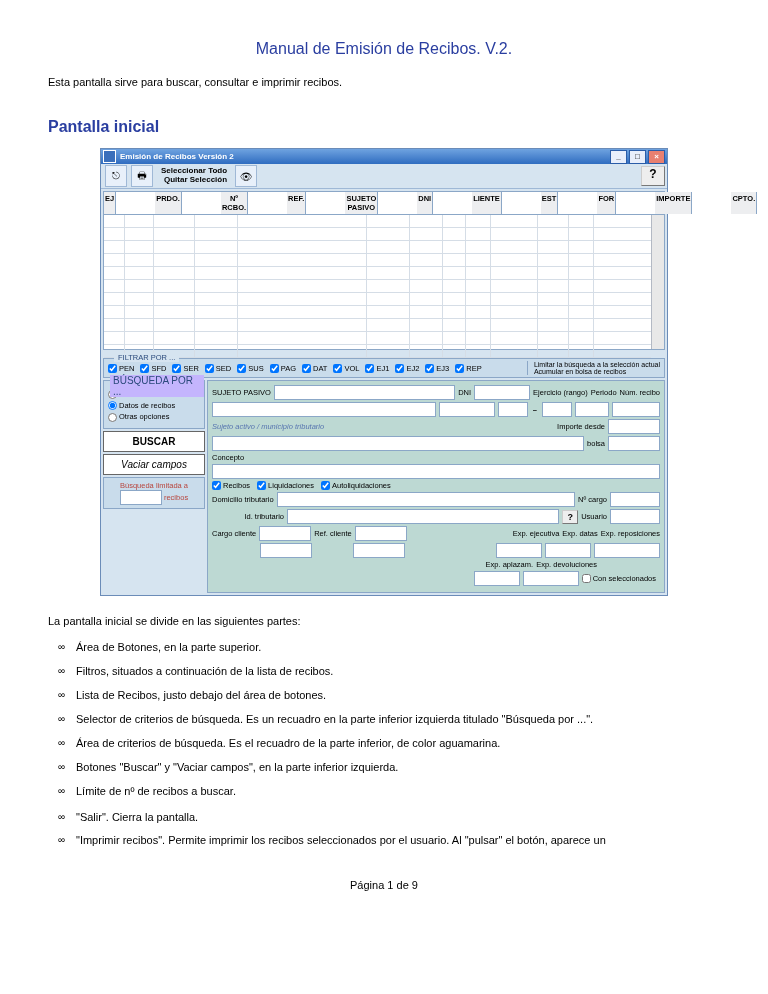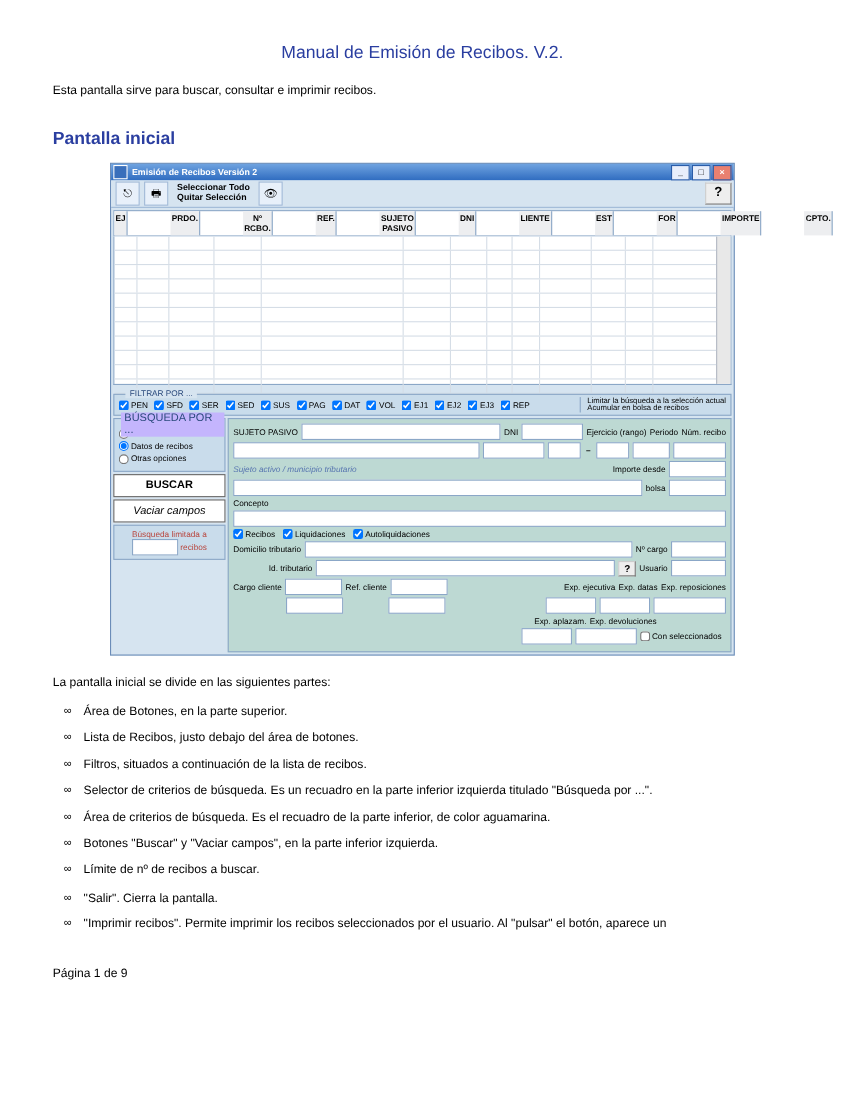--- a/index.html
+++ b/index.html
@@ -55,21 +55,21 @@
   position: relative;
 }
 ul.blist li::before {
   content: "∞";
   position: absolute;
   left: -18px;
   top: 0;
   font-size: 10px;
 }
 .footer {
-  text-align: left;
+  text-align: center;
   font-size: 11px;
   margin-top: 30px;
 }
 
 
 .window {
   margin: 0 auto 18px auto;
   width: 566px;
   border: 1px solid #6b8cb8;
   background: #d6e4f0;
@@ -118,20 +118,21 @@
   display: inline-flex;
   align-items: center;
   justify-content: center;
   font-size: 10px;
 }
 .tool-sel {
   font-size: 8px;
   line-height: 1.1;
   color: #000;
   padding: 1px 4px;
+  text-align: right;
 }
 .tool-help {
   width: 22px;
   height: 18px;
   margin: 2px;
   border: 1px outset #ccc;
   background: #eee;
   font-size: 12px;
   font-weight: bold;
   text-align: center;
@@ -672,22 +673,22 @@
               <span>Con seleccionados</span>
             </label>
         </div>
       </div>
     </div>
   </div>
 
   <div class="para">La pantalla inicial se divide en las siguientes partes:</div>
   <ul class="blist" id="parts-list">
       <li>Área de Botones, en la parte superior.</li>
+      <li>Filtros, situados a continuación de la lista de recibos.</li>
       <li>Lista de Recibos, justo debajo del área de botones.</li>
-      <li>Filtros, situados a continuación de la lista de recibos.</li>
       <li>Selector de criterios de búsqueda. Es un recuadro en la parte inferior izquierda titulado "Búsqueda por ...".</li>
       <li>Área de criterios de búsqueda. Es el recuadro de la parte inferior, de color aguamarina.</li>
       <li>Botones "Buscar" y "Vaciar campos", en la parte inferior izquierda.</li>
       <li>Límite de nº de recibos a buscar.</li>
     </ul>
 
   <ul class="blist" id="botones-list">
       <li>"Salir". Cierra la pantalla.</li>
       <li>"Imprimir recibos". Permite imprimir los recibos seleccionados por el usuario. Al "pulsar" el botón, aparece un</li>
     </ul>

